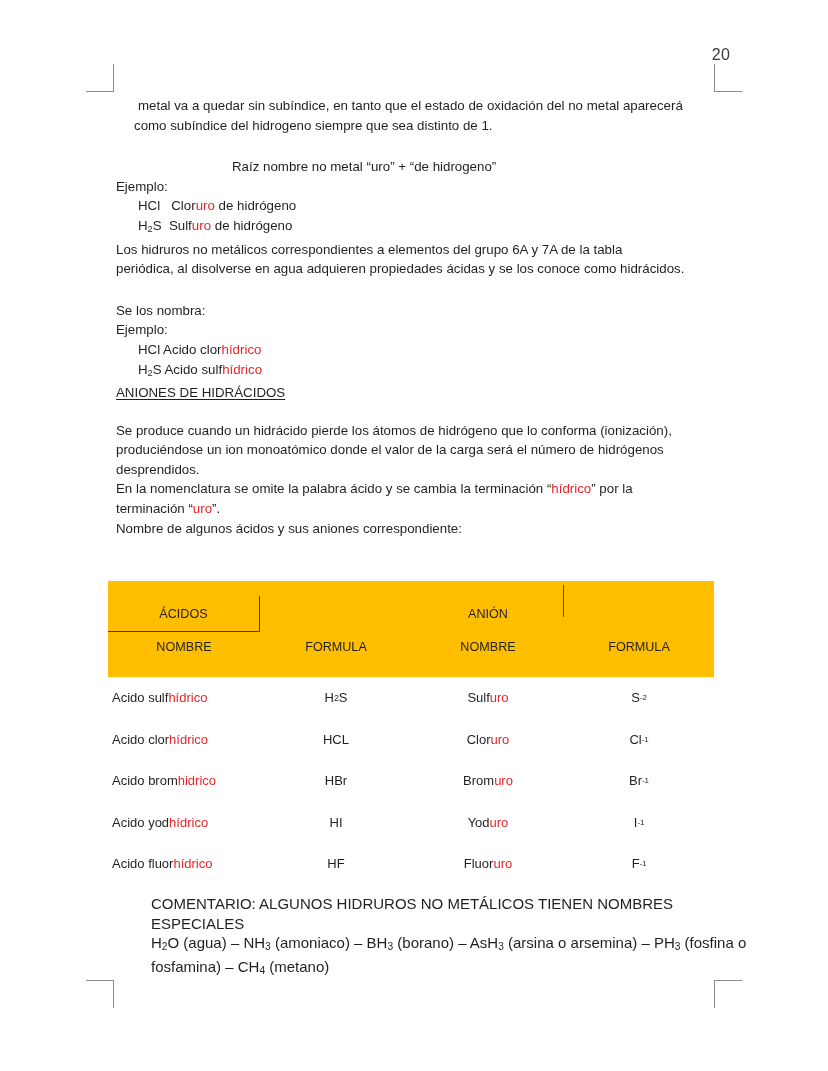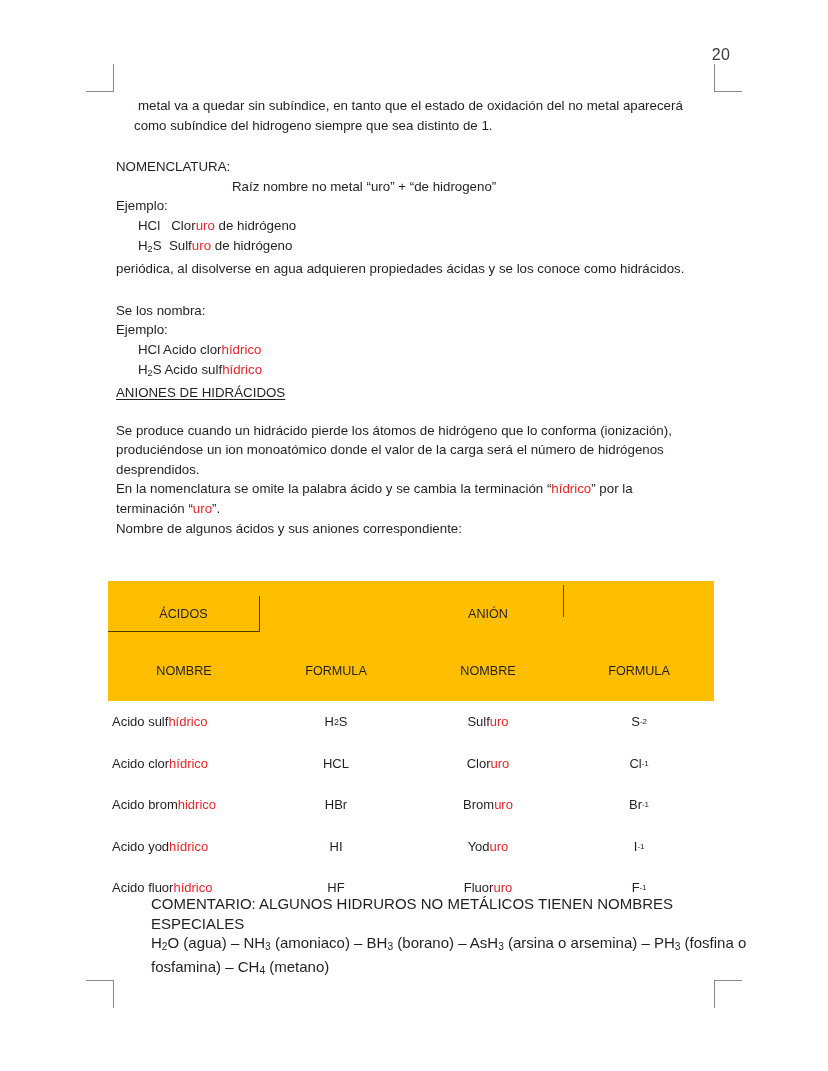--- a/index.html
+++ b/index.html
@@ -83,21 +83,20 @@
     background: #FFBF00;
     width: 606px;
   }
   .thead-row1 {
     display: flex;
     height: 36px;
   }
   .thead-row2 {
     display: flex;
     height: 30px;
-    margin-top: 24px;
   }
   .thead-pad { height: 15px; }
   .cell {
     font-size: 12.6px;
     display: flex;
     align-items: center;
     justify-content: center;
     box-sizing: border-box;
   }
   .c1 { width: 152px; }
@@ -167,28 +166,28 @@
 
   <div class="page-number">20</div>
 
   <div class="content">
 
     <p class="p indent-1">metal va a quedar sin subíndice, en tanto que el estado de oxidación del no metal aparecerá</p>
     <p class="p indent-2">como subíndice del hidrogeno siempre que sea distinto de 1.</p>
 
     <div class="gap-lg"></div>
 
-    <p class="p">NOMENCLATURA:</p>
     <p class="p center-ind">Raíz nombre no metal “uro” + “de hidrogeno”</p>
     <p class="p">Ejemplo:</p>
 
     <p class="p indent-1"><span>HCl</span>&nbsp;&nbsp;&nbsp;<span>Clor</span><span class="red">uro</span><span> de hidrógeno</span></p>
 
     <p class="p indent-1"><span><span>H</span><sub>2</sub><span>S</span></span>&nbsp;&nbsp;<span>Sulf</span><span class="red">uro</span><span> de hidrógeno</span></p>
 
+    <p class="p">Los hidruros no metálicos correspondientes a elementos del grupo 6A y 7A de la tabla</p>
     <p class="p">periódica, al disolverse en agua adquieren propiedades ácidas y se los conoce como hidrácidos.</p>
 
     <div class="gap-lg"></div>
 
     <p class="p">Se los nombra:</p>
     <p class="p">Ejemplo:</p>
 
     <p class="p indent-1"><span>HCl Acido clor</span><span class="red">hídrico</span></p>
 
     <p class="p indent-1"><span>H</span><sub>2</sub><span>S Acido sulf</span><span class="red">hídrico</span></p>

